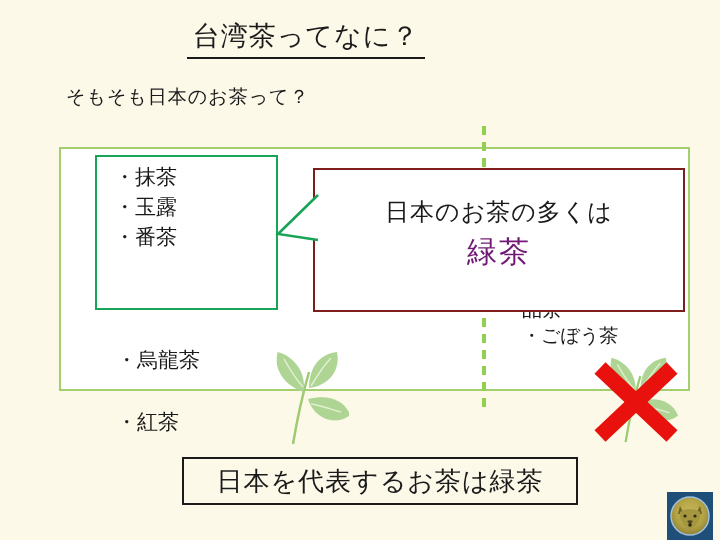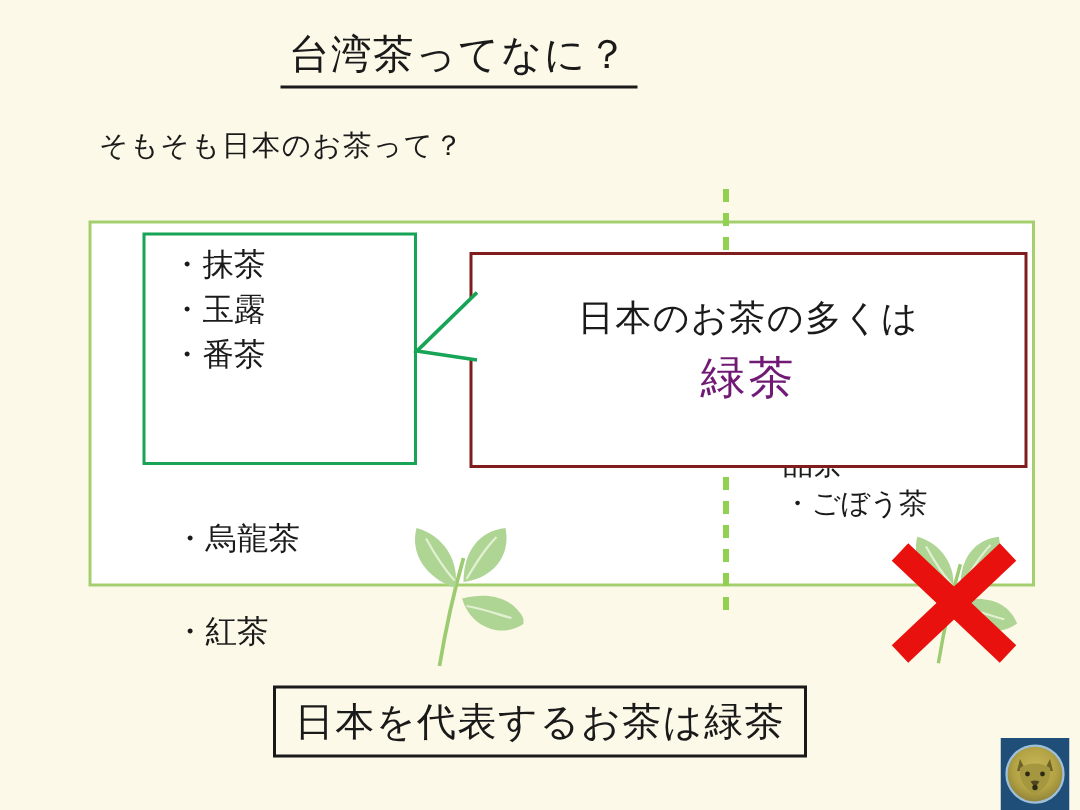--- a/index.html
+++ b/index.html
@@ -55,21 +55,21 @@
   .bubble-line1{margin-top:26px;font-size:24px;letter-spacing:1px;}
   .bubble-line2{margin-top:4px;font-size:30px;letter-spacing:2px;color:#701a75;}
   .bubble-tail{left:-41px;top:24px;position:absolute;}
 
   
   .leaf-left{left:251px;top:350px;z-index:6;}
   .leaf-right{left:586px;top:356px;z-index:6;}
   .red-cross{left:592px;top:362px;z-index:7;}
 
   .conclusion-box{
-    left:182px;top:457px;width:356px;height:48px;
+    left:182px;top:457px;width:396px;height:48px;
     border:2px solid #1a1a1a;box-sizing:border-box;
     text-align:center;line-height:44px;font-size:26px;letter-spacing:1px;
     z-index:4;background:transparent;
   }
 
   .logo{left:667px;top:492px;width:46px;height:48px;z-index:8;}
 </style>
 </head>
 <body>
 

